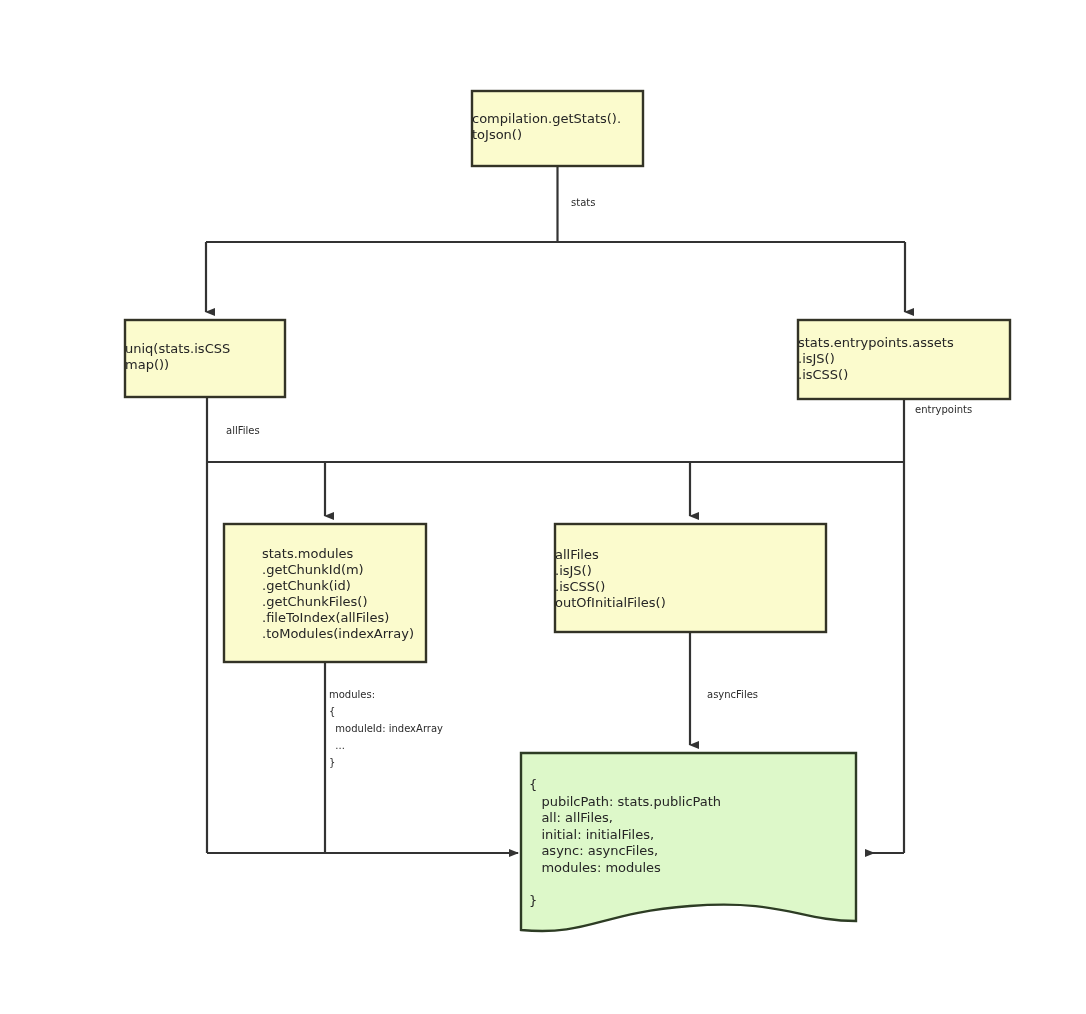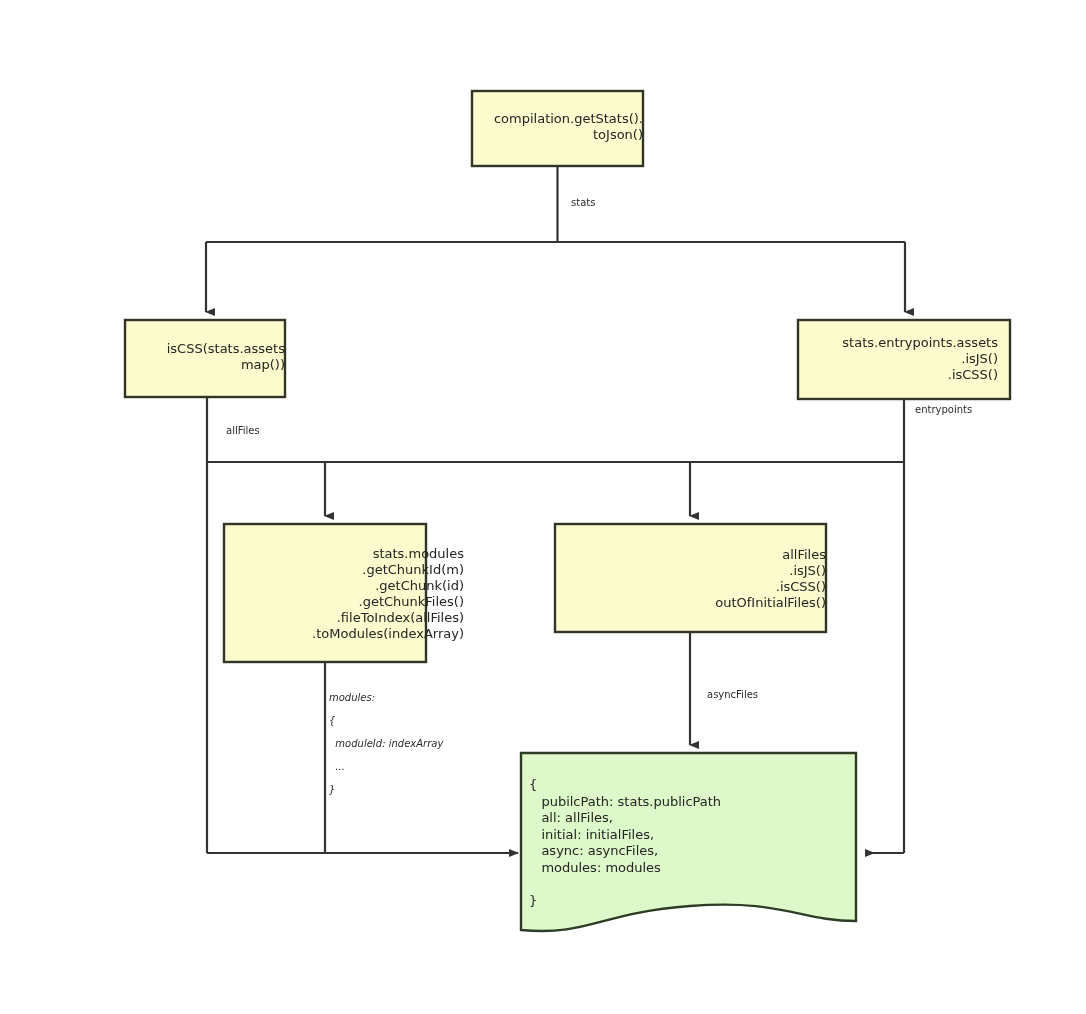--- a/index.html
+++ b/index.html
@@ -23,40 +23,39 @@
   svg.layer {
     position: absolute;
     left: 0;
     top: 0;
     width: 1086px;
     height: 1014px;
   }
   
   .node-label {
     position: absolute;
-    text-align: right;
+    text-align: left;
     color: #252525;
     font-size: 13px;
     line-height: 16px;
     white-space: pre;
     pointer-events: none;
   }
   .node-label.left-align {
     text-align: left;
   }
   .edge-label {
     position: absolute;
     color: #2b2b2b;
     font-size: 10px;
     line-height: 16px;
     white-space: pre;
   }
   .edge-label.multi {
-    line-height: 23px;
-    font-style: italic;
+    line-height: 17px;
   }
 </style>
 </head>
 <body>
 
 <div id="diagram-canvas">
 
   <svg class="layer" viewBox="0 0 1086 1014" xmlns="http://www.w3.org/2000/svg">
     <defs>
       <marker id="arrow-down" markerWidth="12" markerHeight="12" refX="5" refY="9" orient="auto" markerUnits="userSpaceOnUse">
@@ -109,21 +108,21 @@
 
     <path d="M521,753 L856,753 L856,921
              C800,921 782,899 690,906
              C598,913 590,936 521,930
              Z" fill="#ddf8c9" stroke="#2d3c24" stroke-width="2.4"></path>
   </svg>
 
   <div class="node-label" style="left:472px; top:111px; width:171px;">compilation.getStats().
 toJson()</div>
 
-  <div class="node-label" style="left:125px; top:341px; width:160px;">isCSS(stats.assets
+  <div class="node-label" style="left:125px; top:341px; width:160px;">uniq(stats.isCSS
 map())</div>
 
   <div class="node-label" style="left:798px; top:335px; width:200px;">stats.entrypoints.assets
 .isJS()
 .isCSS()</div>
 
   <div class="node-label" style="left:224px; top:546px; width:202px;margin-left:38px;">stats.modules
 .getChunkId(m)
 .getChunk(id)
 .getChunkFiles()

